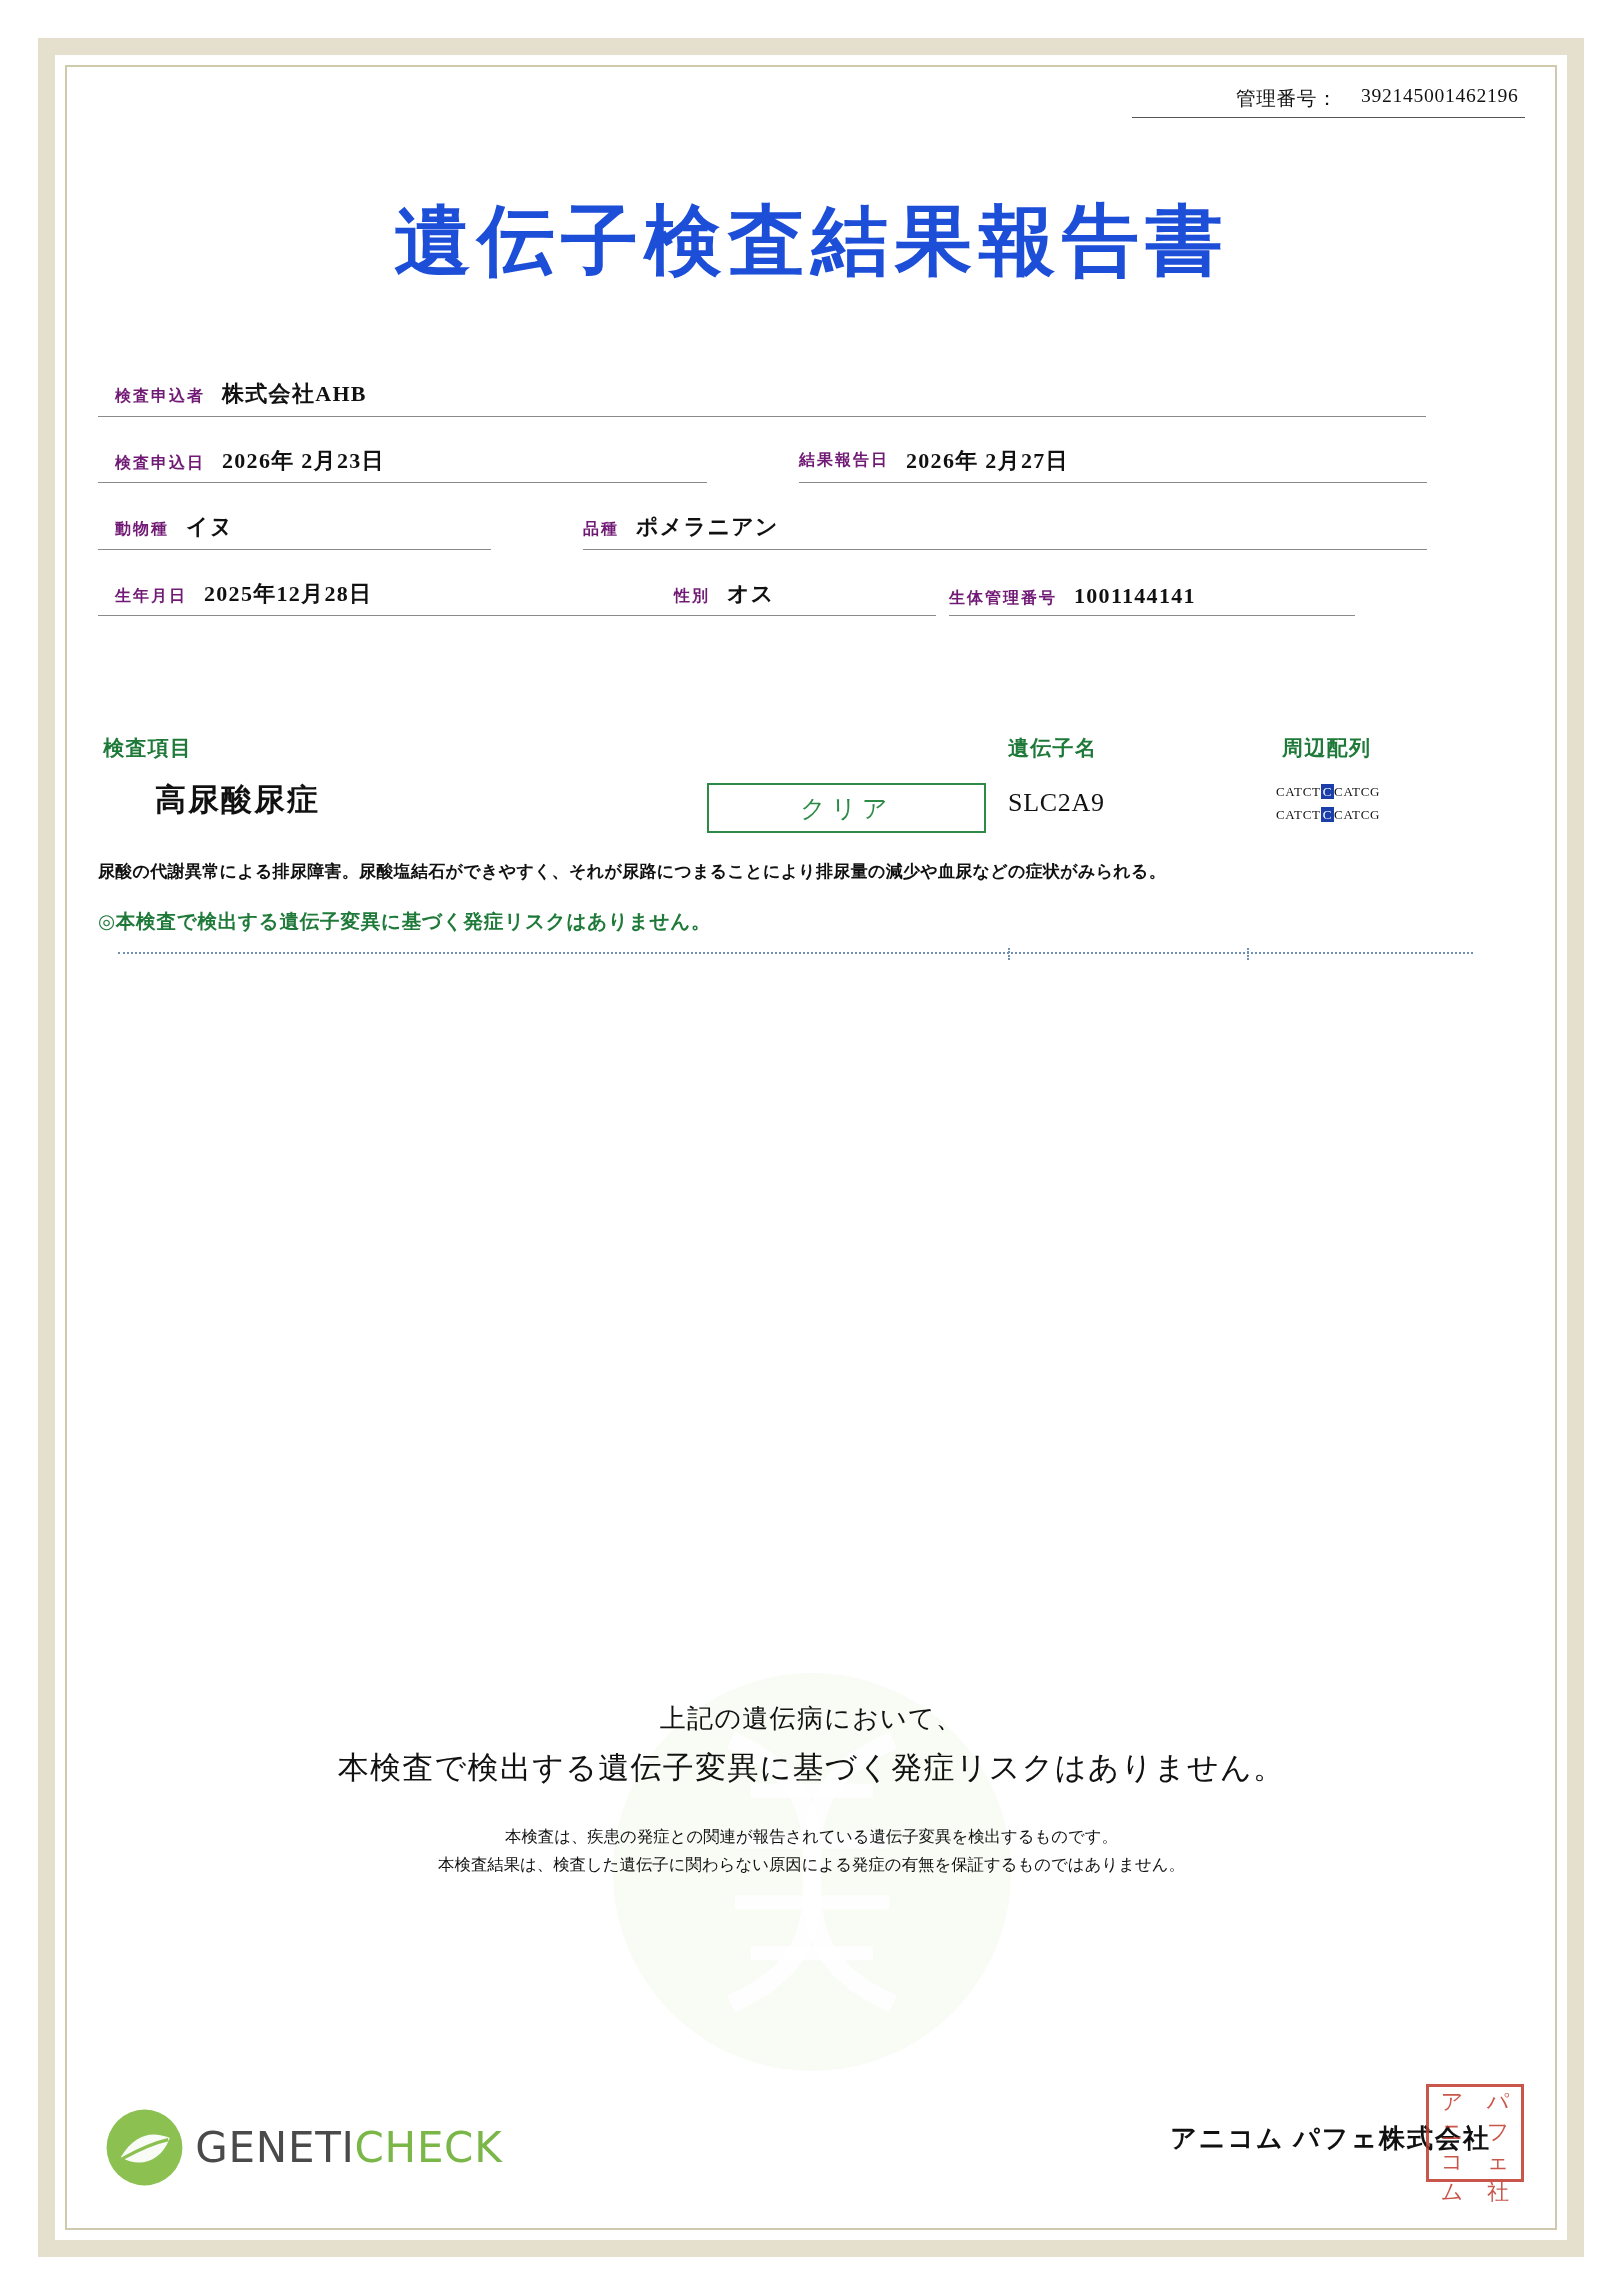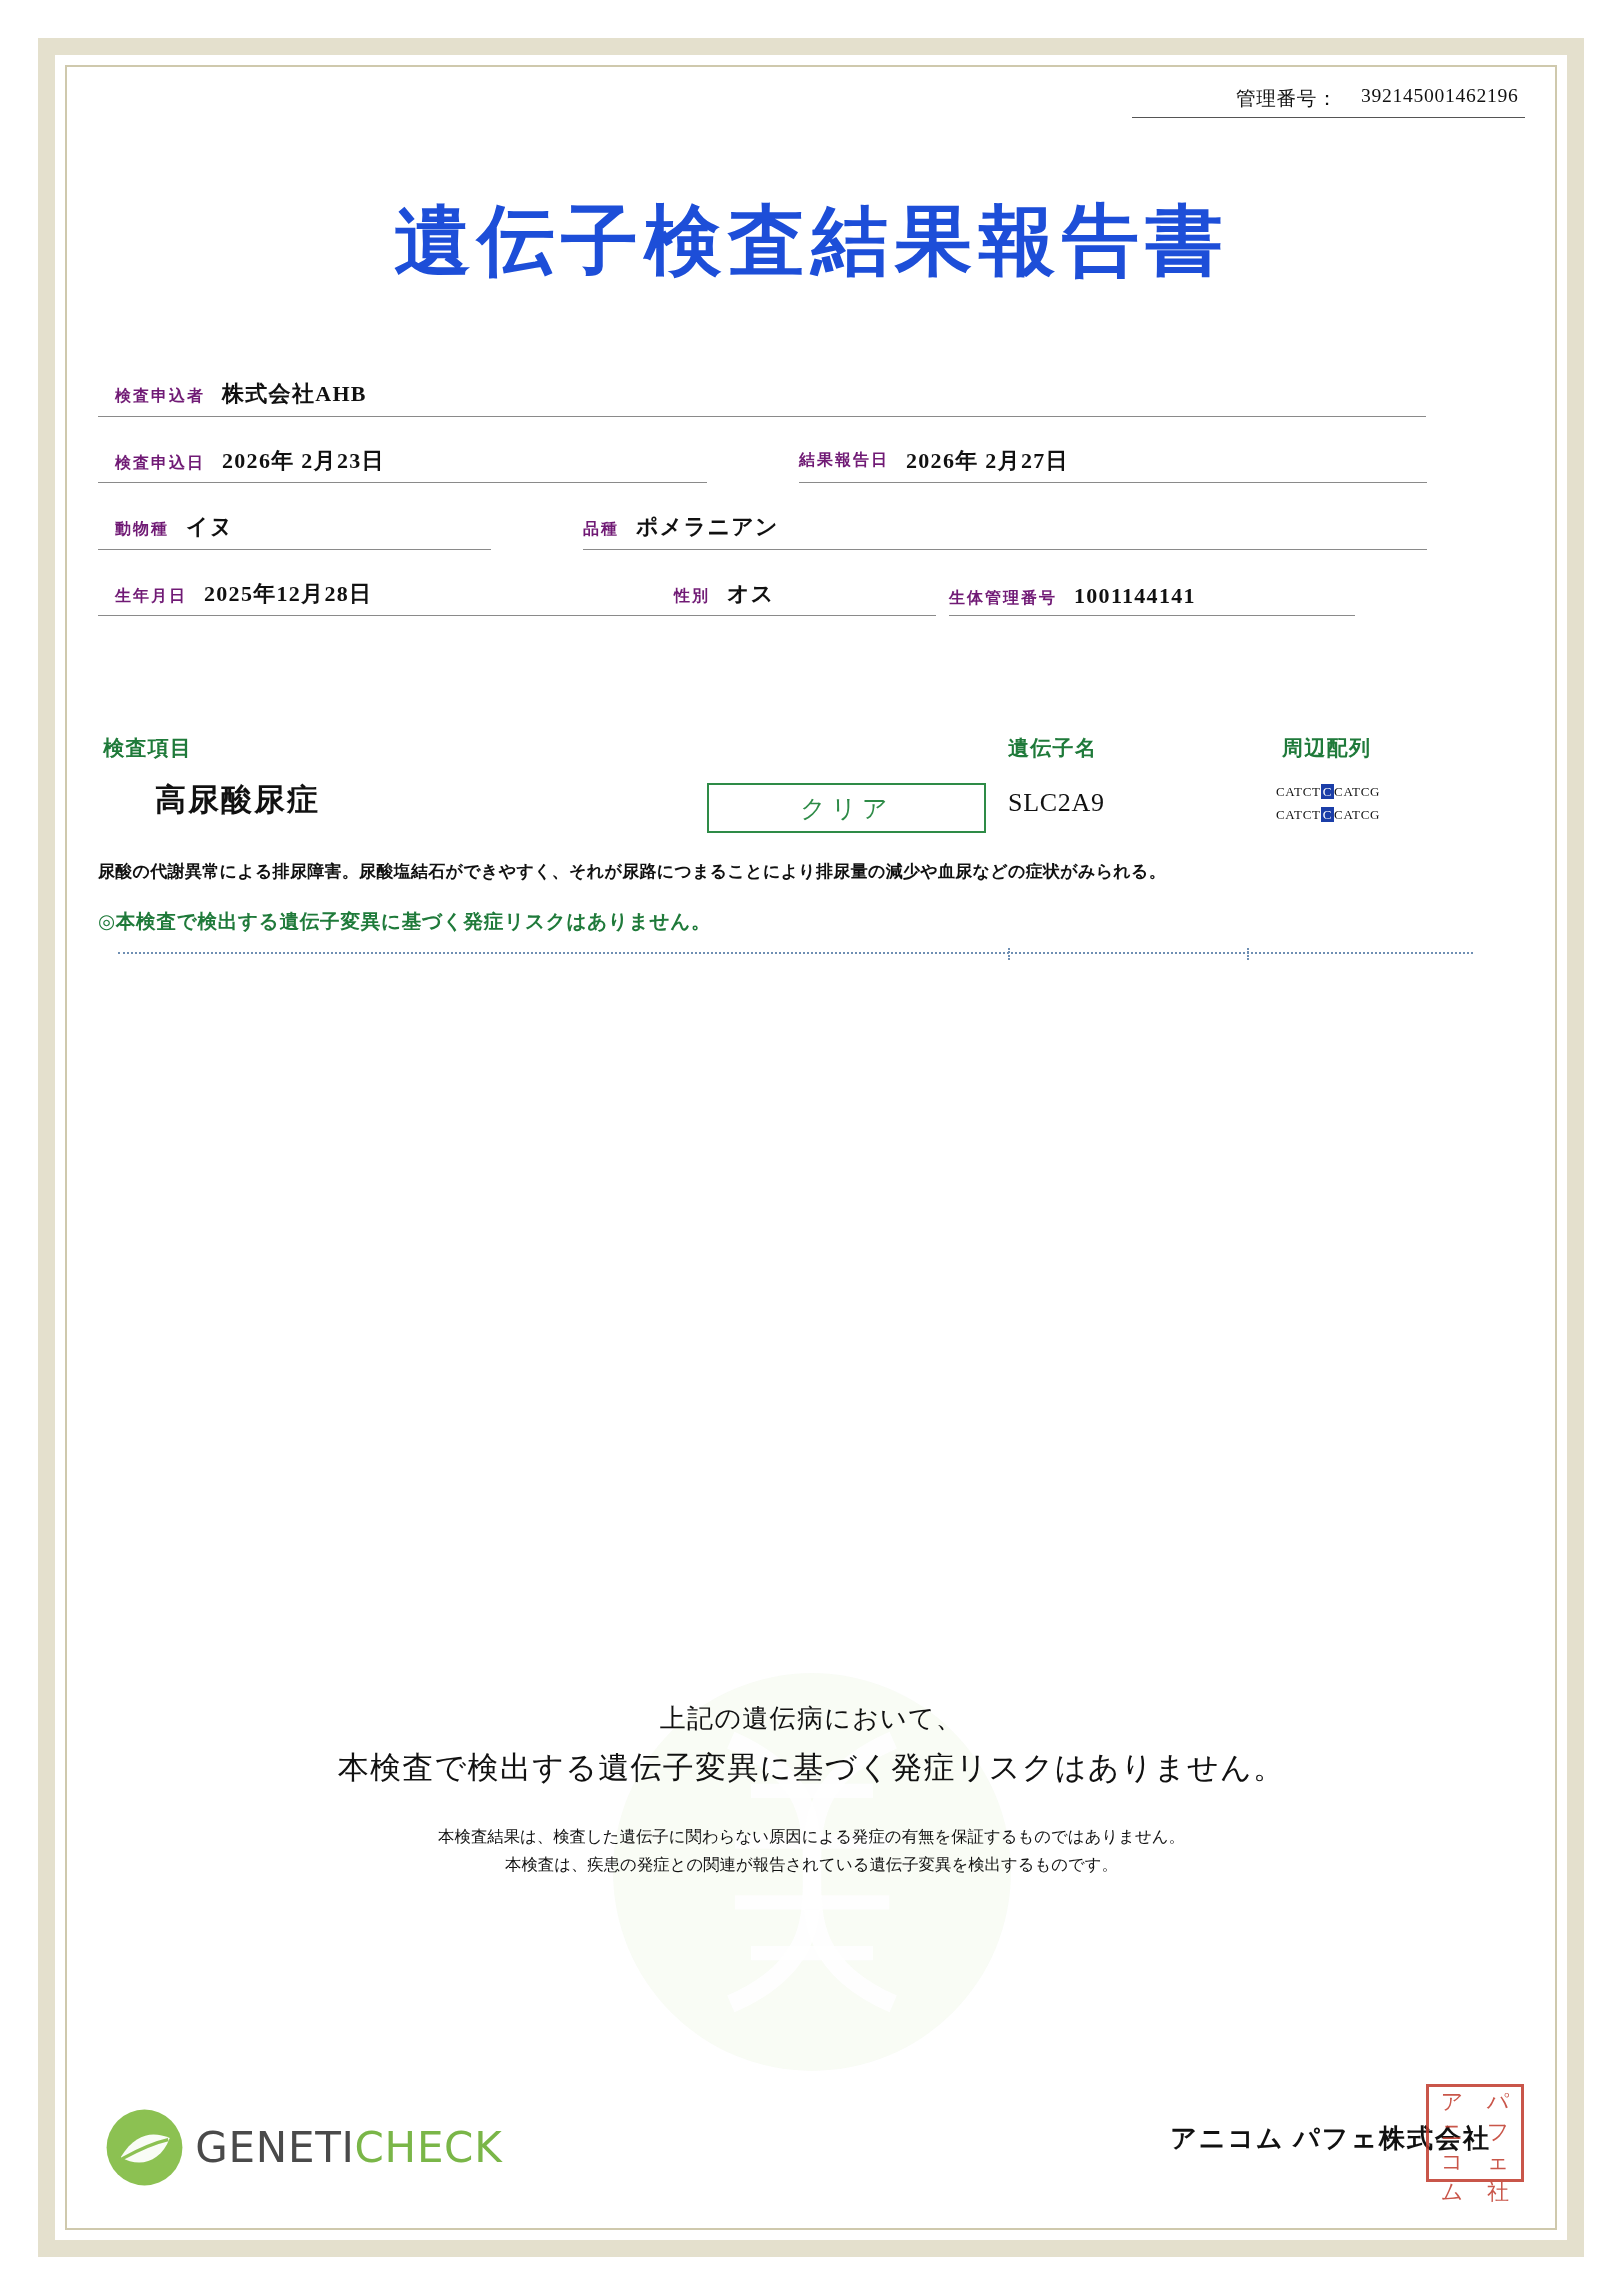--- a/index.html
+++ b/index.html
@@ -432,22 +432,22 @@
       <circle cx="100" cy="100" r="98" fill="#8cc152" opacity="0.35"></circle>
       <path d="M60 35 C 140 70, 60 130, 140 165" stroke="#ffffff" stroke-width="9" fill="none" opacity="0.9"></path>
       <path d="M140 35 C 60 70, 140 130, 60 165" stroke="#ffffff" stroke-width="9" fill="none" opacity="0.9"></path>
       <path d="M70 60 L130 60 M62 85 L138 85 M62 115 L138 115 M70 140 L130 140" stroke="#ffffff" stroke-width="7" opacity="0.9"></path>
     </svg>
 
     <div class="conclusion">
       <div class="concl-line1">上記の遺伝病において、</div>
       <div class="concl-line2">本検査で検出する遺伝子変異に基づく発症リスクはありません。</div>
       <div class="concl-small">
+        <div>本検査は、疾患の発症との関連が報告されている遺伝子変異を検出するものです。</div>
         <div>本検査結果は、検査した遺伝子に関わらない原因による発症の有無を保証するものではありません。</div>
-        <div>本検査は、疾患の発症との関連が報告されている遺伝子変異を検出するものです。</div>
       </div>
     </div>
 
   </div>
 
   <div class="footer">
     <div class="logo-wrap">
       <svg class="logo-mark" viewBox="0 0 100 100">
         <circle cx="50" cy="50" r="48" fill="#8cc152"></circle>
         <path d="M20 62 C 40 30, 62 30, 82 38 C 70 70, 42 76, 20 62 Z" fill="#ffffff" opacity="0.95"></path>

